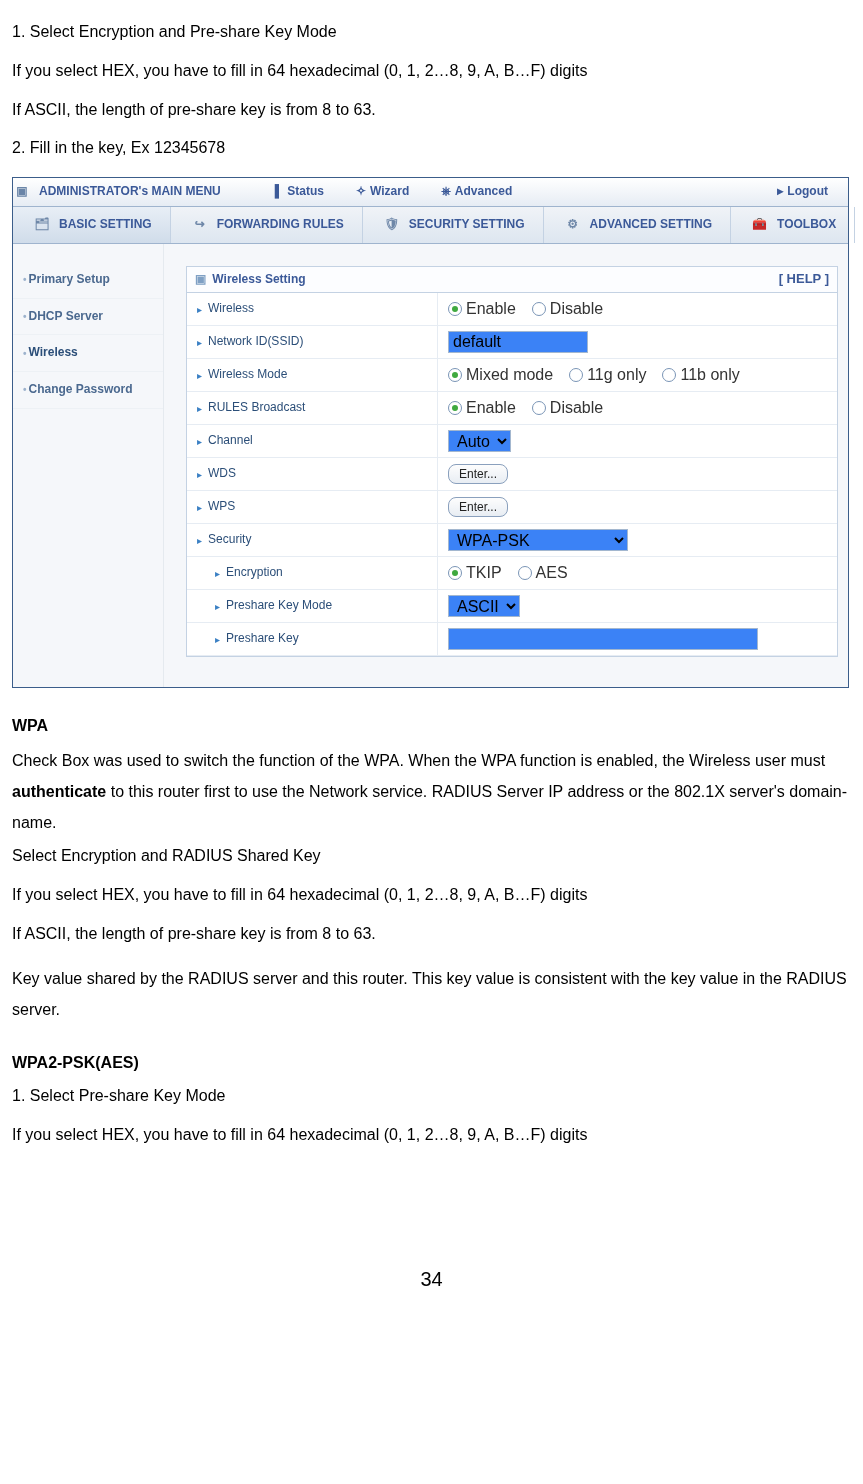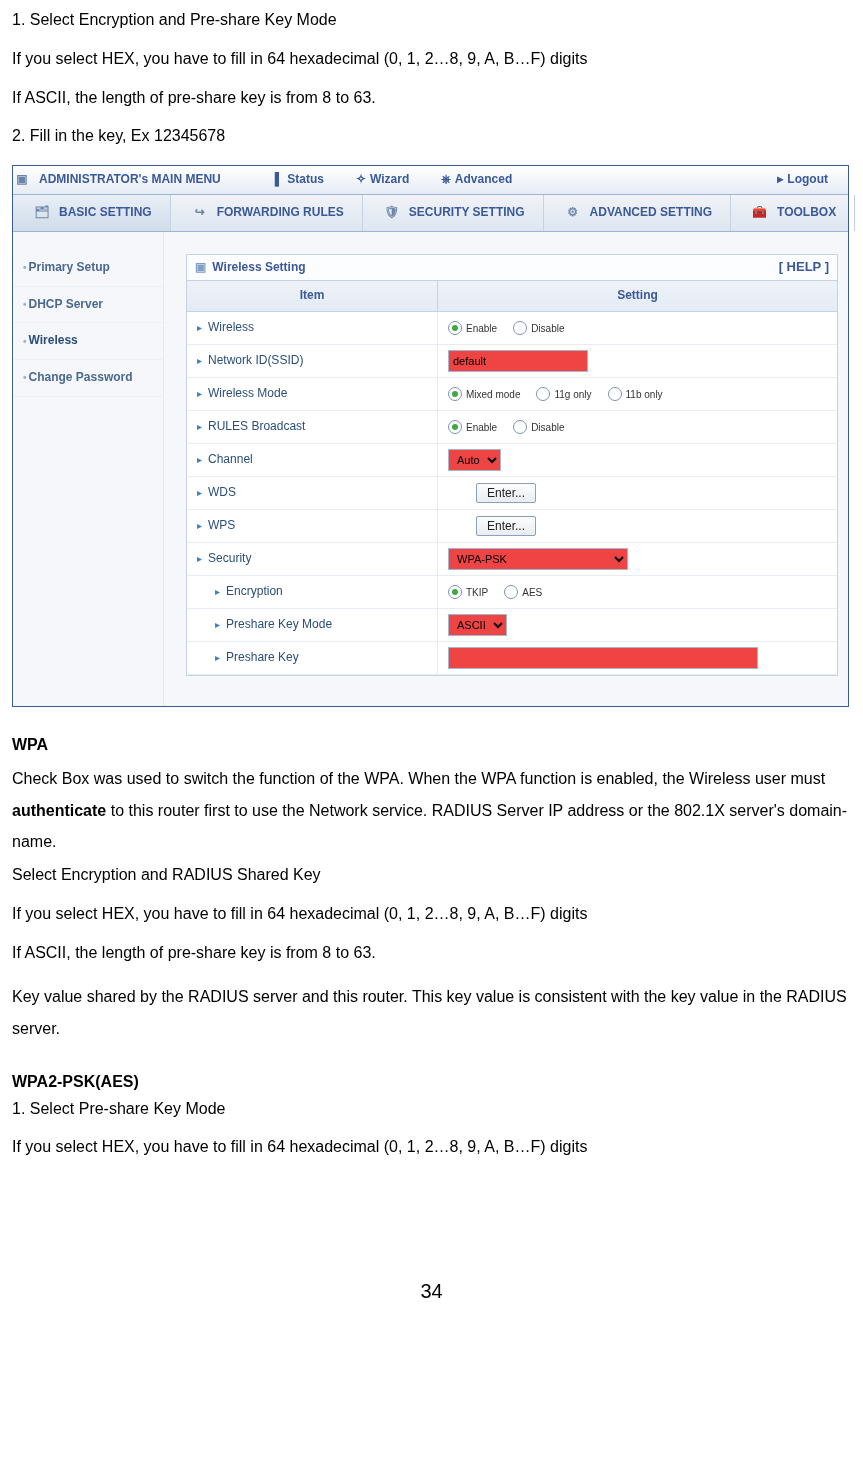--- a/index.html
+++ b/index.html
@@ -5,21 +5,21 @@
   body {
     font-family: Arial, Helvetica, sans-serif;
     margin: 0;
     padding: 10px 12px 10px 12px;
     font-size: 16px;
     color: #000;
     width: 863px;
     box-sizing: border-box;
     line-height: 1.3;
   }
-  .plain-para { margin: 0 0 18px 0; }
+  .plain-para { margin: 12px 0 18px 0; }
   .section-heading { font-weight: bold; margin-top: 28px; margin-bottom: 6px; }
   .wpa-text { line-height: 1.95; margin: 8px 0 8px 0; }
   .screenshot {
     border: 1px solid #3b5d8a;
     margin: 2px 0 20px 0;
     width: 835px;
     font-size: 12px;
   }
   .top-menu {
     display:flex;
@@ -108,45 +108,44 @@
     vertical-align:middle;
     height:22px;
   }
   table.grid tr td:first-child {
     width:230px;
     border-right:1px solid #e6ecf3;
   }
   .field-label { display:flex; align-items:center; gap:6px; }
   .field-label.sub { padding-left:18px; }
   .arrow { color:#3b80c4; font-size:10px; }
-  .radio-wrap { display:flex; align-items:flex-end; gap:4px; margin-right:16px; font-size:10px; color:#333;}
+  .radio-wrap { display:flex; align-items:center; gap:4px; margin-right:16px; font-size:16px; color:#333;}
   .radio { width:12px; height:12px; border-radius:50%; border:1px solid #7a95b6; background:#fff; display:inline-flex; align-items:center; justify-content:center;}
   .radio.checked::after { content:""; width:6px; height:6px; border-radius:50%; background:#3fa93f; }
   .inline-row { display:flex; align-items:center; }
   input.txt, select.sel {
-    font-size:11px;
+    font-size:16px;
     border:1px solid #a3b7cf;
-    background:#ef4444;
+    background:#3b82f6;
     padding:1px 4px;
     height:18px;
     box-sizing:content-box;
     font-family:inherit;
   }
   input.txt.wide { width:300px; }
   input.txt.mid { width:130px; }
   button.btn {
     font-size:12px;
     border:1px solid #8aa0bd;
     background:linear-gradient(#fdfdfd,#e8edf3);
     padding:2px 10px;
-    border-radius:2px;
+    border-radius:8px;
     font-family:inherit;
     color:#222;
     cursor:pointer;
-    margin-left:28px;
   }
   .btn-row {
     padding:10px 0 12px 0;
     display:flex;
     gap:8px;
     justify-content:center;
     border-top:1px solid #e6ecf3;
     background:#fcfdff;
   }
   .page-num { text-align:center; margin-top:120px; font-size:20px; }
@@ -230,24 +229,20 @@
         <div class="panel-title">
           <span class="left">
             <span style="color:#7fa0c4">▣</span>
             <span>Wireless Setting</span>
           </span>
           <span class="help">[ HELP ]</span>
         </div>
 
         <table class="grid">
           <tbody>
-              <tr>
-            <th>Item</th>
-            <th>Setting</th>
-          </tr>
 
           <tr>
             <td>
                   <div class="field-label">
                     <span class="arrow">▸</span>
                     <span>Wireless</span>
                   </div>
                 </td>
             <td>
               <div class="inline-row">

